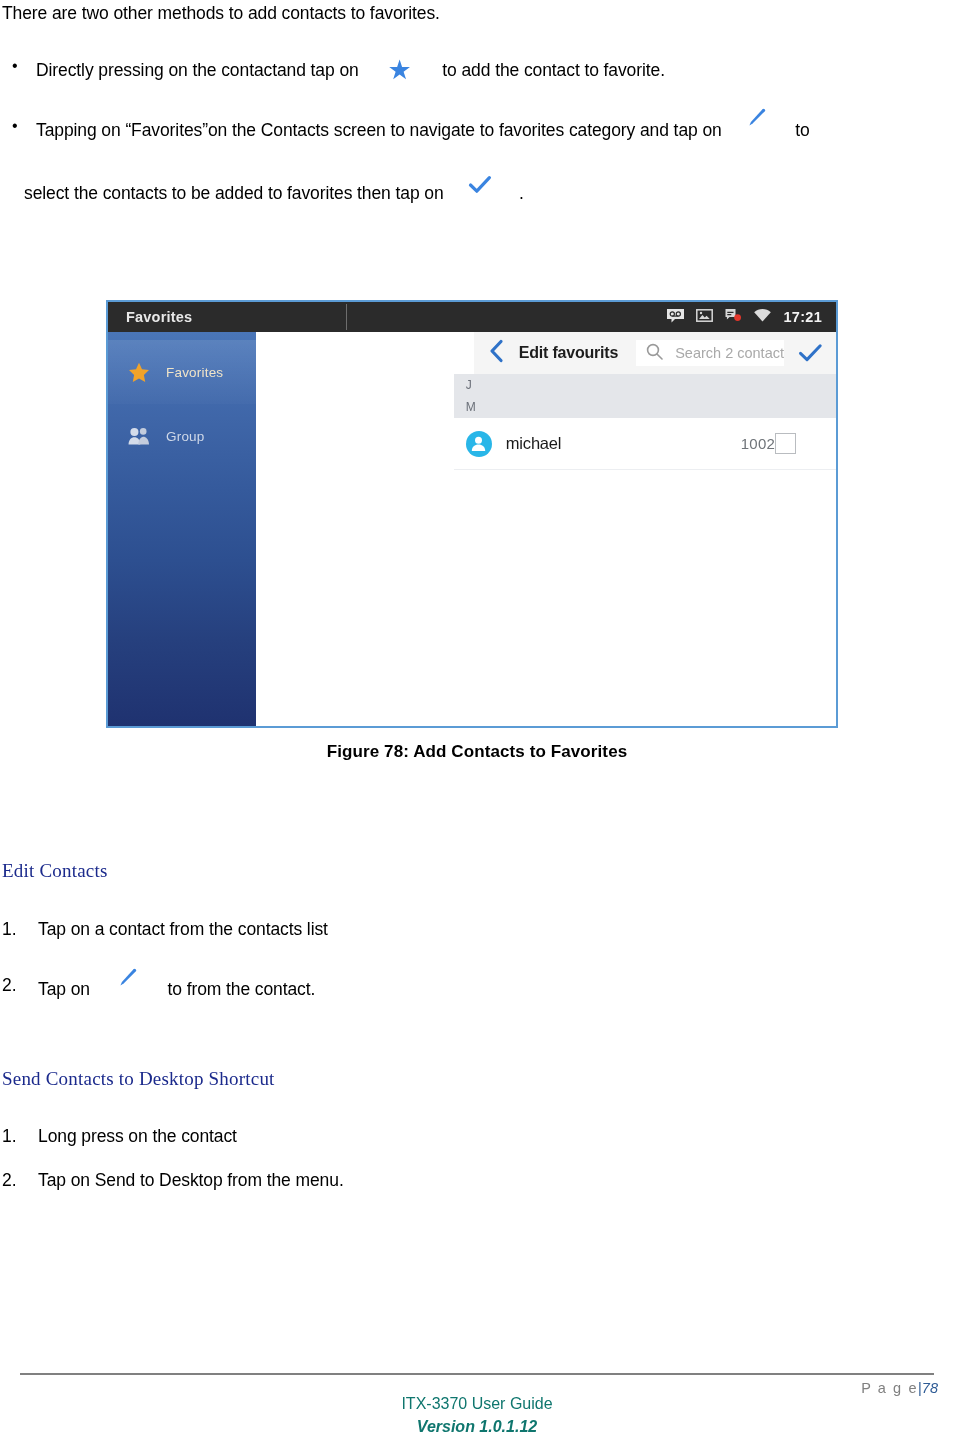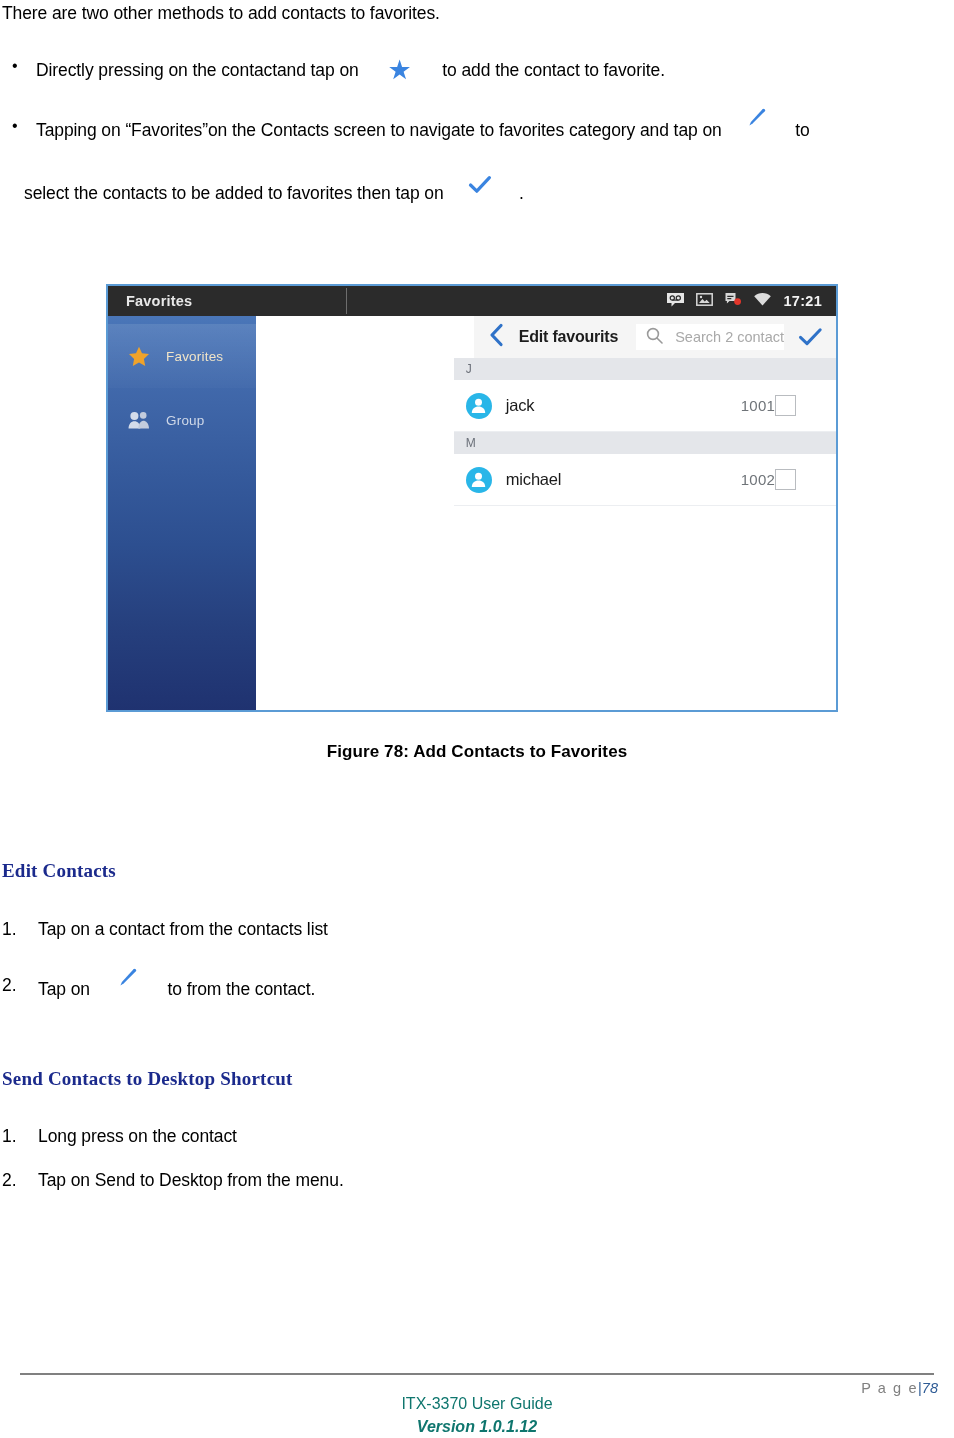--- a/index.html
+++ b/index.html
@@ -90,31 +90,31 @@
     margin-left: 2px;
     margin-right: 14px;
     flex: none;
   }
 
   
   .heading {
     position: absolute;
     left: 2px;
     font-family: "Liberation Serif", serif;
-    font-weight: bold;
+    font-weight: normal;
     font-size: 19px;
     color: #1b2a8c;
     letter-spacing: 0.2px;
   }
 
   
   .figure-frame {
     position: absolute;
     left: 106px;
-    top: 284px;
+    top: 300px;
     width: 732px;
     height: 428px;
     border: 2px solid #5b9bd5;
     box-sizing: border-box;
     background: #ffffff;
     overflow: hidden;
   }
 
   .phone-shot {
     position: absolute;
@@ -474,31 +474,20 @@
             <span class="confirm-check">
               <svg width="25" height="20" viewBox="0 0 25 20" aria-hidden="true">
                 <path d="M2.5 10.4 L9 16.6 L22.2 2.8" fill="none" stroke="#2f72c8" stroke-width="3" stroke-linecap="round" stroke-linejoin="round"></path>
               </svg>
             </span>
           </div>
 
           <div class="contact-list">
 
             <div class="section-letter">J</div>
-            <div class="contact-row">
-              <span class="avatar">
-                <svg width="17" height="17" viewBox="0 0 17 17" aria-hidden="true">
-                  <circle cx="8.5" cy="5.2" r="3.5" fill="#ffffff"></circle>
-                  <path d="M1.8 16 C1.8 11.6 4.8 9.4 8.5 9.4 C12.2 9.4 15.2 11.6 15.2 16 Z" fill="#ffffff"></path>
-                </svg>
-              </span>
-              <span class="contact-name">jack</span>
-              <span class="contact-number">1001</span>
-              <span class="row-checkbox"></span>
-            </div>
 
             <div class="section-letter">M</div>
             <div class="contact-row">
               <span class="avatar">
                 <svg width="17" height="17" viewBox="0 0 17 17" aria-hidden="true">
                   <circle cx="8.5" cy="5.2" r="3.5" fill="#ffffff"></circle>
                   <path d="M1.8 16 C1.8 11.6 4.8 9.4 8.5 9.4 C12.2 9.4 15.2 11.6 15.2 16 Z" fill="#ffffff"></path>
                 </svg>
               </span>
               <span class="contact-name">michael</span>

